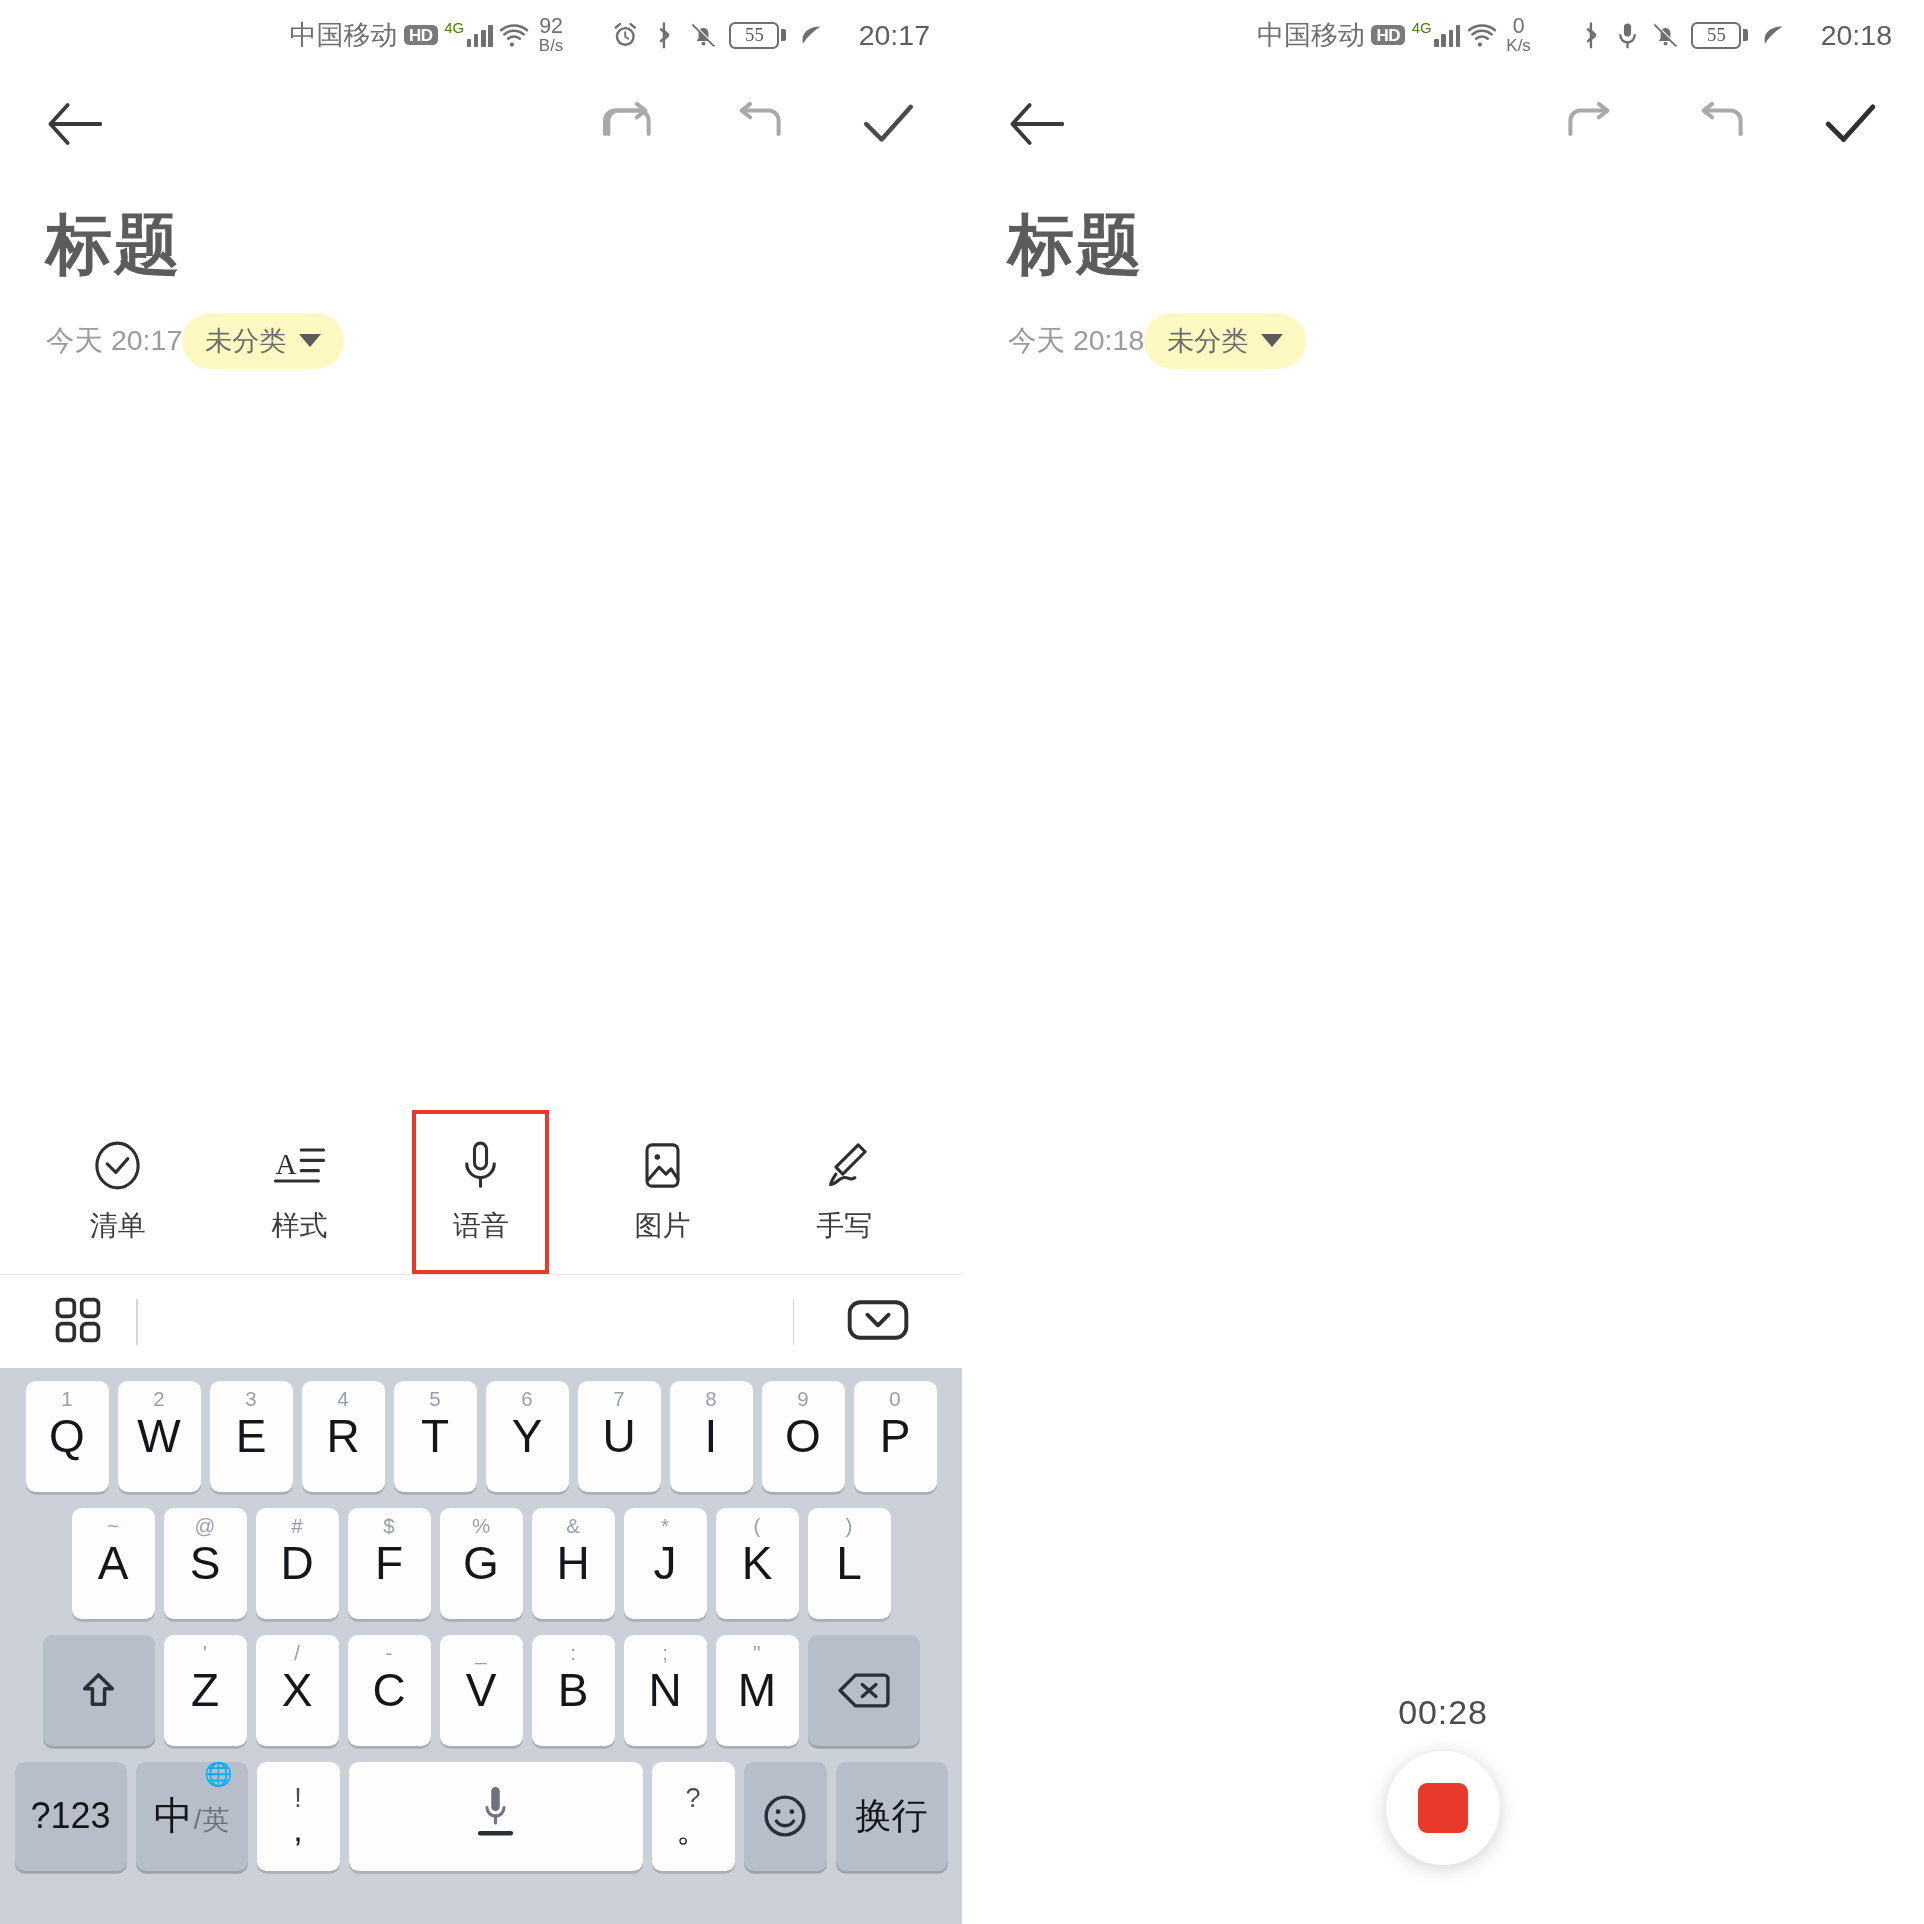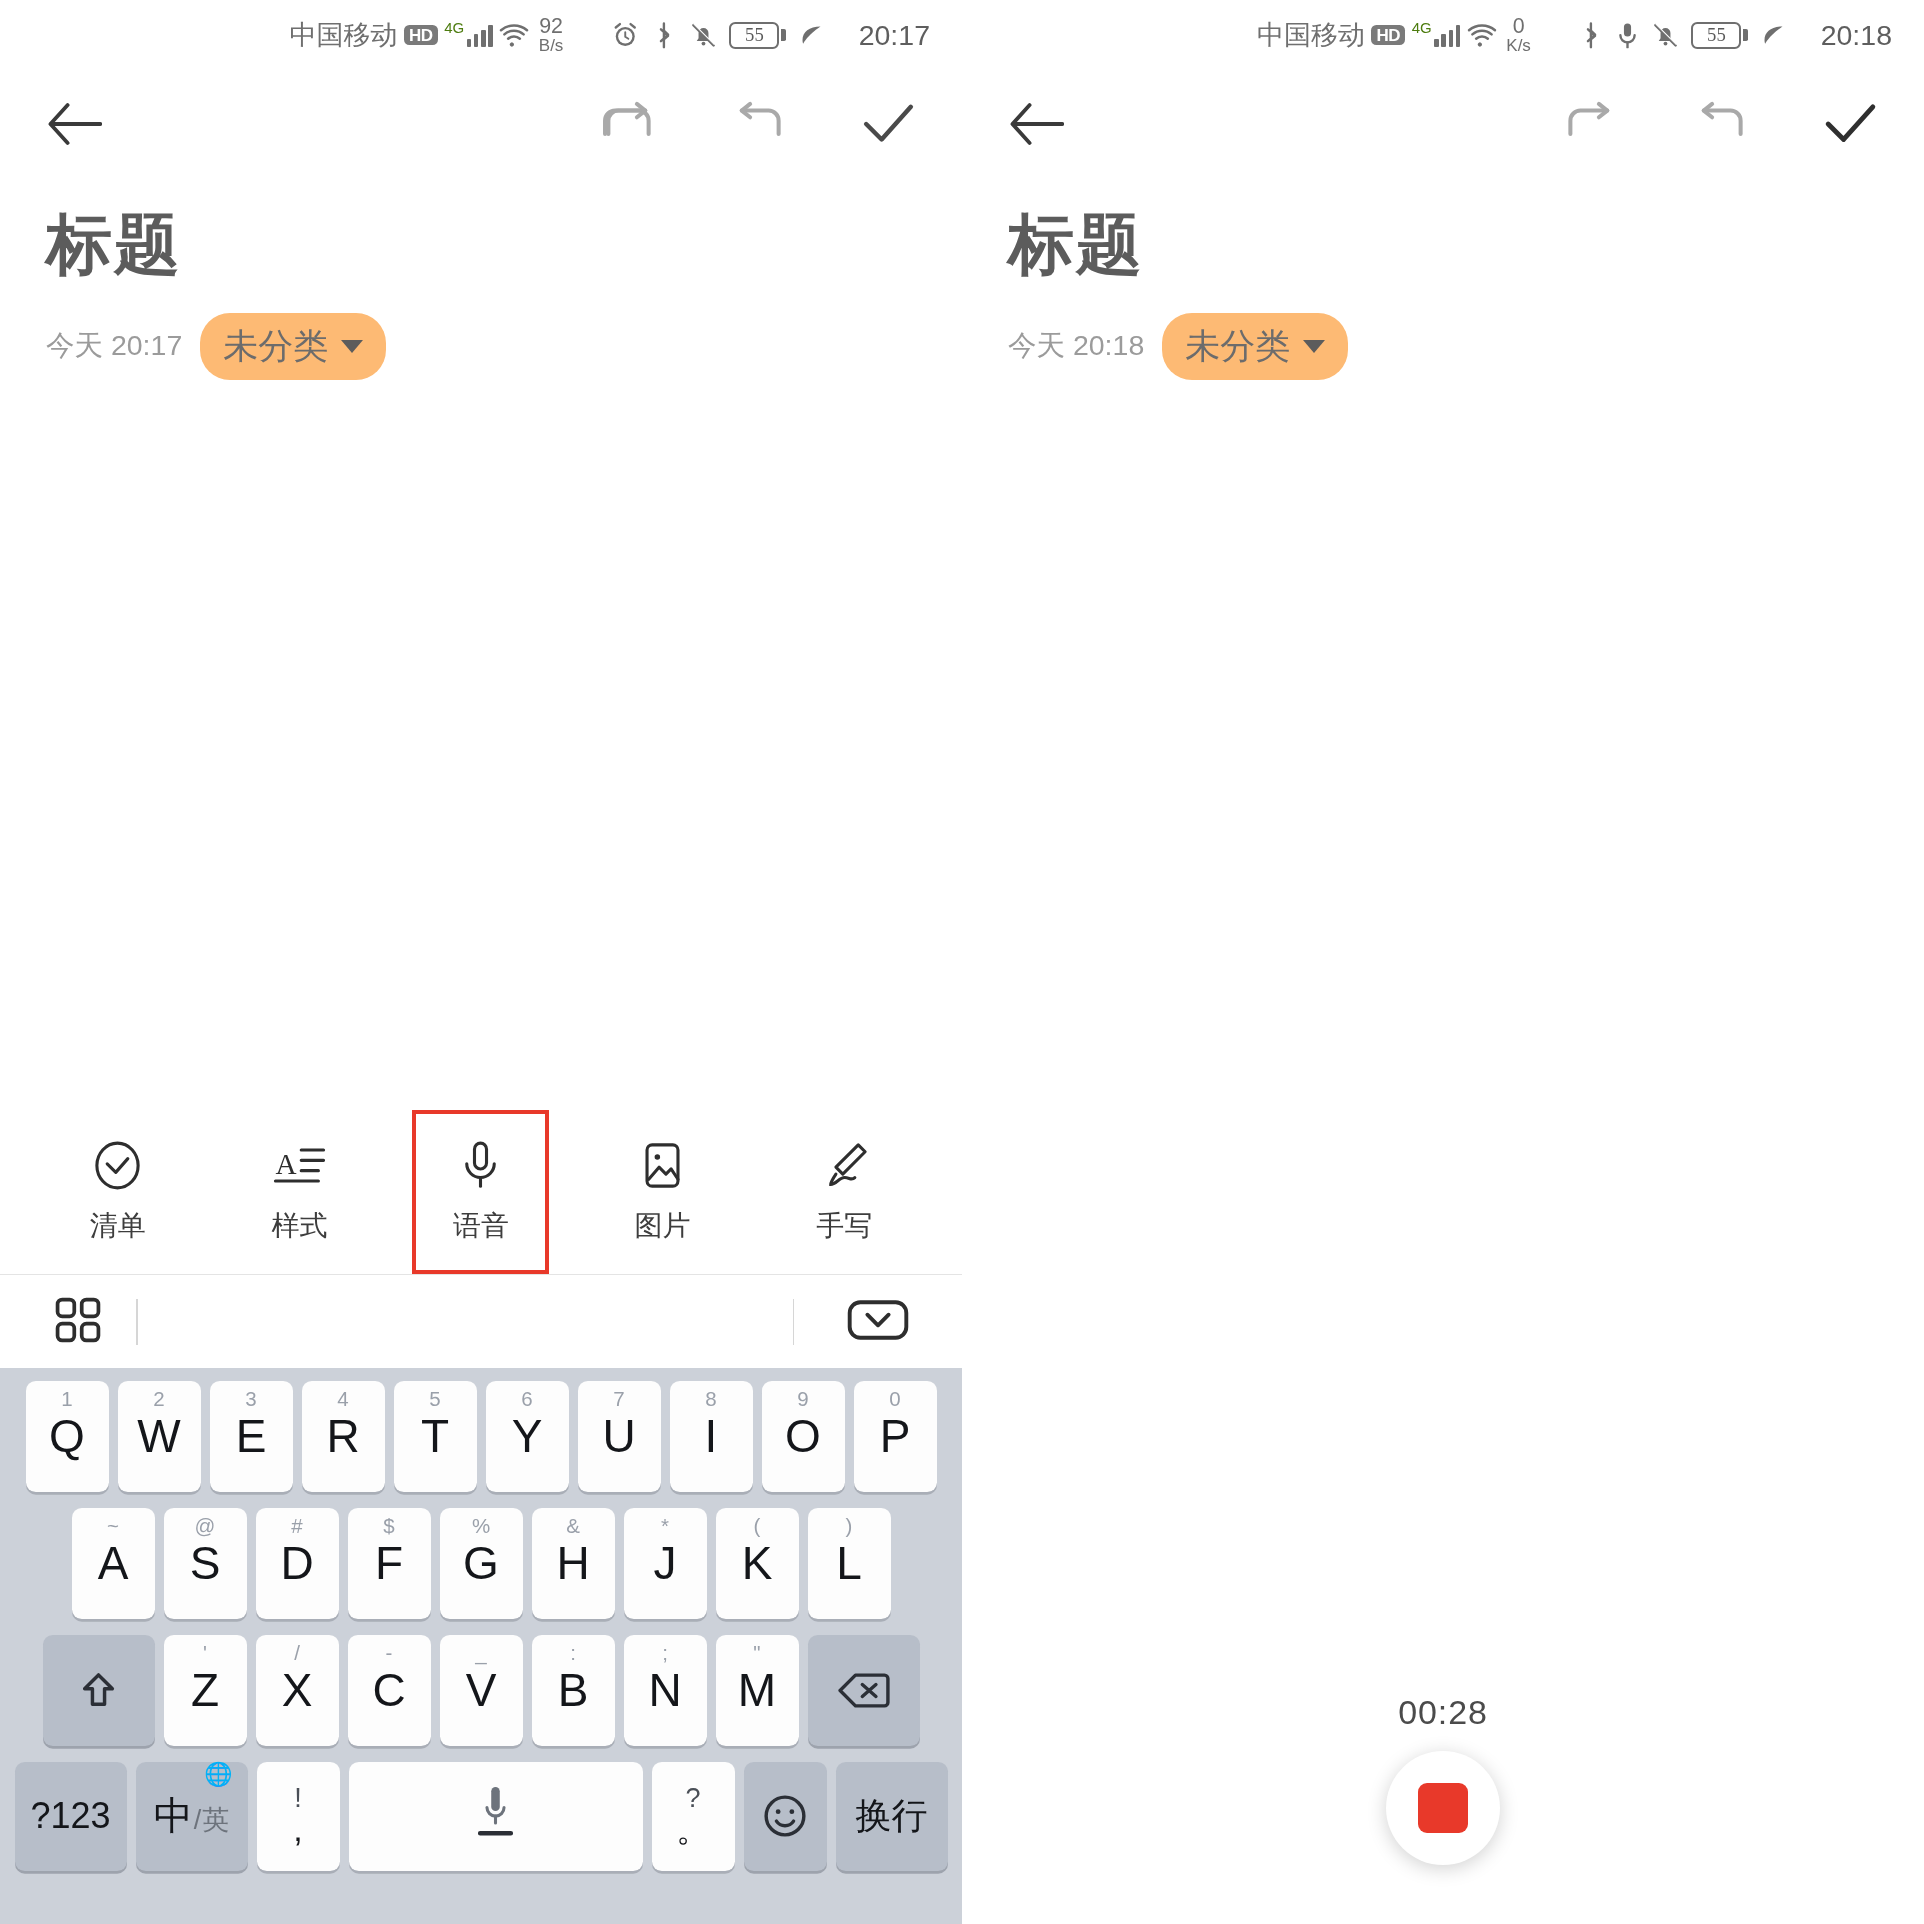--- a/index.html
+++ b/index.html
@@ -55,26 +55,26 @@
   }
   .appbar .spacer{flex:1;}
   .appbar-right{display:flex;align-items:center;gap:68px;}
   .iconbtn{display:inline-flex;align-items:center;justify-content:center;width:62px;height:62px;}
 
   
   .note-title{
     font-size:66px;color:#5c5c5c;font-weight:700;
     padding:23px 46px 0 46px;letter-spacing:1.8px;
   }
-  .meta-row{display:flex;align-items:center;gap:18px;padding:23px 46px 0 46px;}
+  .meta-row{display:flex;align-items:center;padding:23px 46px 0 46px;}
   .meta-date{font-size:28.5px;color:#9b9b9b;}
   .chip{
     display:inline-flex;align-items:center;gap:12.5px;
-    background:#fdba74;border-radius:30px;padding:9.8px 23px;
-    font-size:35px;color:#6c6c6c;
+    background:#fef9c3;border-radius:30px;padding:9.8px 23px;
+    font-size:27px;color:#6c6c6c;
   }
   .caret{width:0;height:0;border-left:11.6px solid transparent;border-right:11.6px solid transparent;border-top:13.4px solid #5c5c5c;}
 
   
   .editor-blank{height:855px;}
   .fmt-bar{
     position:absolute;left:0;right:0;top:1109px;height:165px;
     display:flex;align-items:center;justify-content:space-around;
     padding:0 27px;box-sizing:border-box;
   }

